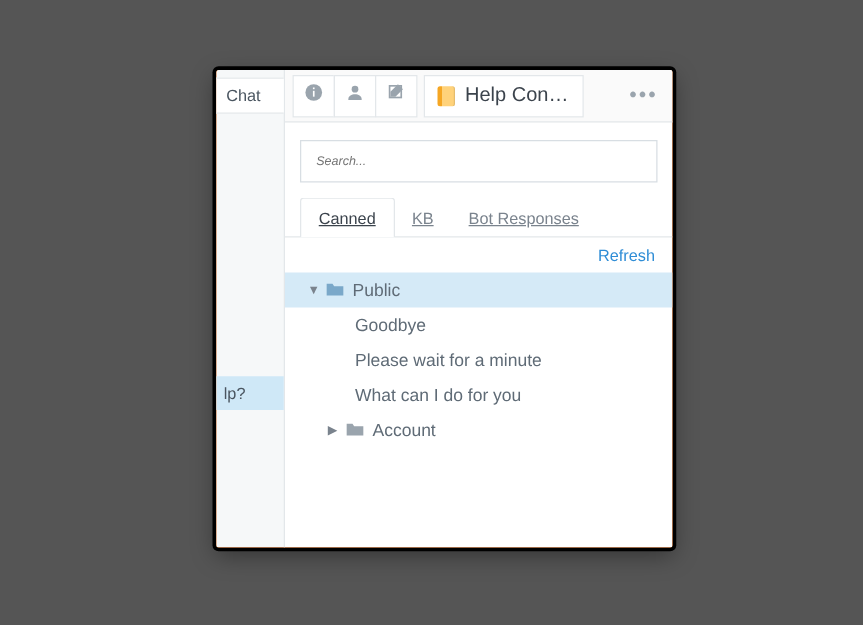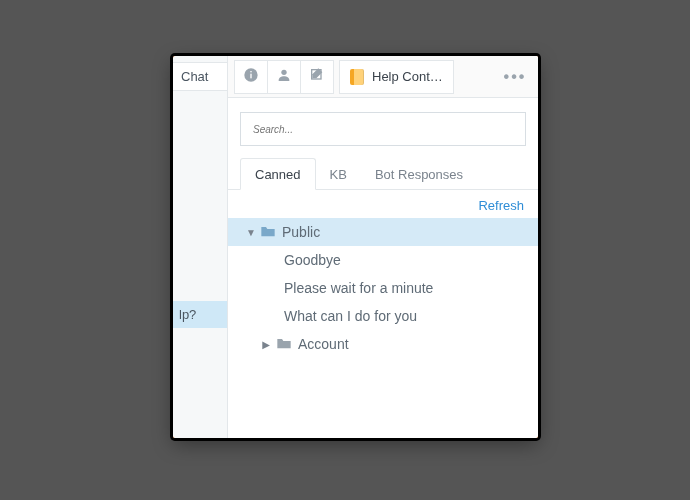--- a/index.html
+++ b/index.html
@@ -67,21 +67,21 @@
   .toolbar .btn svg { width: 16px; height: 16px; }
   .toolbar .kb-chip {
     display: flex;
     align-items: center;
     height: 34px;
     border: 1px solid #e3e7ea;
     background: #fff;
     padding: 0 10px;
     gap: 8px;
     margin-left: 6px;
-    font-size: 13px;
+    font-size: 16px;
     color: #3b434c;
     max-width: 128px;
   }
   .kb-chip .book {
     width: 14px; height: 16px;
     background: linear-gradient(90deg, #f5a623 0 25%, #ffd27a 25% 100%);
     border-radius: 2px;
     box-shadow: inset -1px 0 0 rgba(0,0,0,0.1);
   }
   .kb-chip .label { white-space: nowrap; overflow: hidden; text-overflow: ellipsis; flex:1; }
@@ -108,20 +108,21 @@
     padding: 0 12px;
     height: 34px;
     border-bottom: 1px solid #e3e7ea;
     gap: 0;
   }
   .tab {
     font-size: 13px;
     color: #7a838d;
     padding: 8px 14px 7px;
     cursor: pointer;
+    text-decoration: underline;
   }
   .tab.active {
     color: #3b434c;
     border: 1px solid #e3e7ea;
     border-bottom: 1px solid #fff;
     border-radius: 3px 3px 0 0;
     margin-bottom: -1px;
     background: #fff;
   }
   .refresh-row {

